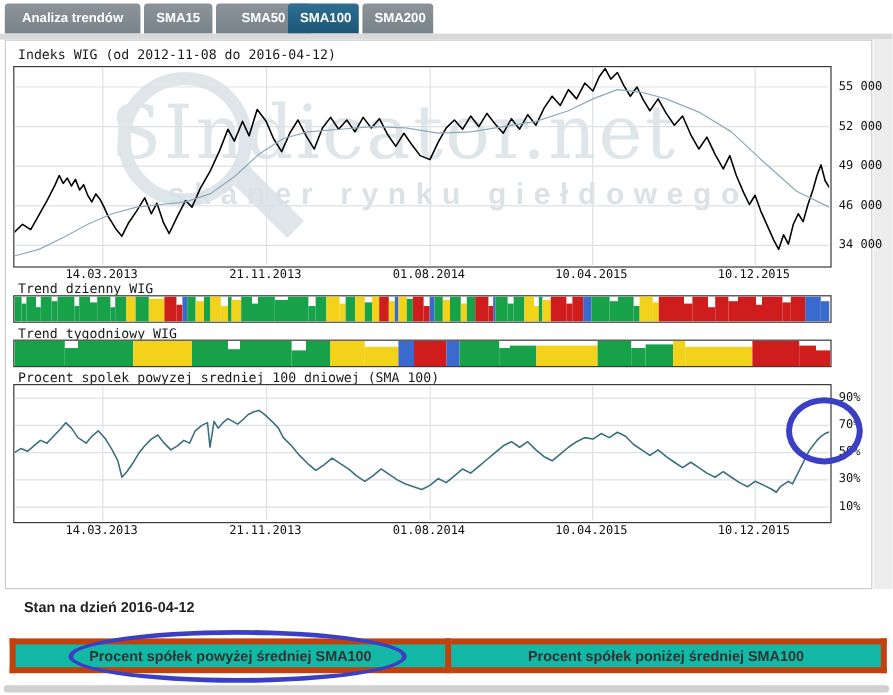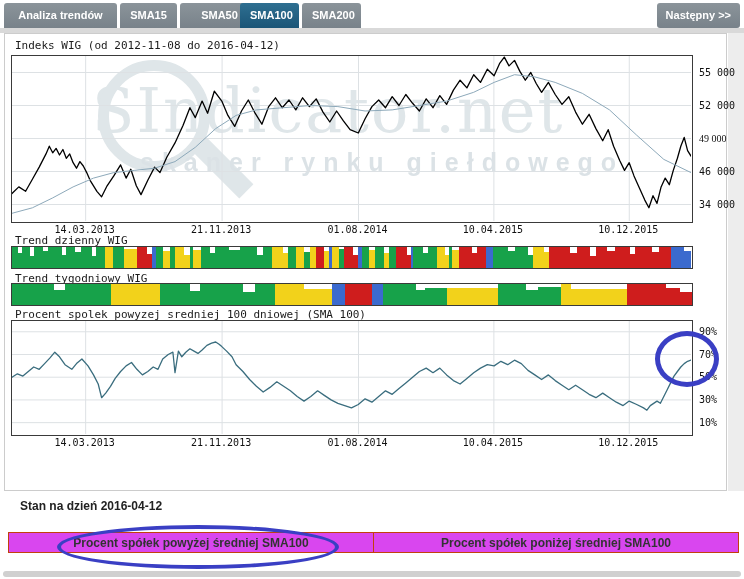--- a/index.html
+++ b/index.html
@@ -43,34 +43,33 @@
   .strip{position:absolute;border:1.5px solid #3a3a3a;box-sizing:border-box;background:#fff;
          display:flex;align-items:flex-end;overflow:hidden;}
   .seg{flex:0 0 auto;}
   
   .hilite{position:absolute;border:5px solid #3a3fc4;border-radius:50%;box-sizing:border-box;z-index:9;}
   .hilite2{position:absolute;border:4px solid #3a3fc4;border-radius:50%;box-sizing:border-box;z-index:9;}
   
   .status{position:absolute;left:20px;top:499px;font-size:12px;font-weight:bold;color:#222;}
   .sumtable{position:absolute;left:8px;top:532px;width:731px;border-collapse:collapse;
          table-layout:fixed;font-size:12px;}
-  .sumtable th{border:1px solid #c2410c;background:#d946ef;font-weight:bold;color:#333;
+  .sumtable th{border:5px solid #c2410c;background:#14b8a6;font-weight:bold;color:#333;
          height:19px;text-align:center;padding:0;}
   .sumtable td{border:1px solid #b8b8b8;background:#fff;color:#222;height:19px;
          text-align:center;padding:0;}
   .footerbar{position:absolute;left:3px;top:571px;width:738px;height:6px;background:#d0d0d0;
          border-radius:3px;}
 </style>
 </head>
 <body>
 
 <div class="page">
 
   <div class="tabbar" id="tabbar">
-    <div class="navbtn" id="btn-next" style="right:4px">Następny &gt;&gt;</div>
   <div class="tab" style="left: 4px; width: 113px;">Analiza trendów</div>
       <div class="tab" style="left: 120px; width: 57px;">SMA15</div>
       <div class="tab" style="left: 180px; width: 79px;">SMA50</div>
       <div class="tab active" style="left: 240px; width: 59px;">SMA100</div>
       <div class="tab" style="left: 302px; width: 59px;">SMA200</div>
     </div>
   <div class="grayband"></div>
   <div class="gutter"></div>
 
   <div class="panel" id="panel">
@@ -232,21 +231,21 @@
           <line x1="0" y1="56.21608040201005" x2="679" y2="56.21608040201005" stroke="#dde1e4" stroke-width="1"></line>
           <line x1="0" y1="78.92964824120604" x2="679" y2="78.92964824120604" stroke="#dde1e4" stroke-width="1"></line>
           <line x1="0" y1="101.64321608040201" x2="679" y2="101.64321608040201" stroke="#dde1e4" stroke-width="1"></line>
           <polyline points="0.0,56.2 5.4,52.8 10.9,55.1 16.3,50.5 21.7,46.0 27.2,48.3 32.6,42.6 38.0,36.9 42.8,31.2 47.5,35.8 53.0,43.7 59.8,48.3 64.5,42.6 69.9,38.0 76.0,44.9 81.5,53.9 86.2,63.0 89.6,76.7 93.7,72.1 98.5,65.3 103.2,57.4 108.6,50.5 114.1,44.9 119.5,41.5 124.9,48.3 130.4,53.9 135.8,50.5 141.2,46.0 146.0,48.3 150.7,38.0 156.2,33.5 160.9,31.2 163.0,51.7 166.4,30.1 169.8,35.8 173.8,31.2 177.9,27.8 182.0,30.1 186.0,32.4 190.1,29.0 194.9,24.4 199.6,22.1 203.7,21.0 207.1,23.3 209.8,25.6 214.6,30.1 220.0,35.8 224.1,43.7 230.9,50.5 237.6,58.5 244.4,65.3 251.2,71.0 258.0,66.4 264.8,60.8 271.6,65.3 278.4,69.8 285.2,75.5 292.0,80.1 298.8,75.5 305.6,69.8 312.3,74.4 319.1,78.9 325.9,82.3 332.7,84.6 339.5,86.9 346.3,83.5 353.1,77.8 359.9,81.2 366.7,75.5 373.5,69.8 380.2,73.3 387.0,67.6 393.8,61.9 400.6,56.2 407.4,50.5 414.2,47.1 421.0,51.7 427.8,47.1 434.6,53.9 441.4,59.6 448.1,63.0 454.9,57.4 461.7,51.7 468.5,47.1 475.3,43.7 482.1,44.9 488.9,40.3 495.7,43.7 502.5,39.2 509.3,42.6 516.0,49.4 522.8,53.9 529.6,58.5 536.4,53.9 543.2,59.6 550.0,64.2 556.8,68.7 563.6,64.2 570.4,68.7 577.1,73.3 583.9,76.7 590.7,72.1 597.5,76.7 604.3,81.2 611.1,84.6 617.2,80.1 624.7,83.5 631.5,86.9 634.9,89.2 638.3,84.6 645.0,80.1 648.4,82.3 651.8,75.5 655.2,68.7 658.6,61.9 662.0,55.1 665.4,50.5 668.8,46.0 672.2,42.6 675.6,40.3 679.0,39.0" fill="none" stroke="#3a6d7e" stroke-width="1.3" stroke-linejoin="round" stroke-linecap="round"></polyline>
         </svg>
     </div>
 
     <div class="hilite" style="left:650px;top:297px;width:64px;height:56px"></div>
   <div class="tick-y" style="left: 694px; top: 32.5px;">55 000</div>
       <div class="tick-y" style="left: 694px; top: 65.5px;">52 000</div>
-      <div class="tick-y" style="left: 694px; top: 98.5px; font-family: Liberation Serif, serif;">49 000</div>
+      <div class="tick-y" style="left: 694px; top: 98.5px;">49 000</div>
       <div class="tick-y" style="left: 694px; top: 131.5px;">46 000</div>
       <div class="tick-y" style="left: 694px; top: 164.5px;">34 000</div>
       <div class="tick-x" style="left: 79.6715px; top: 190px;">14.03.2013</div>
       <div class="tick-x" style="left: 216.083px; top: 190px;">21.11.2013</div>
       <div class="tick-x" style="left: 352.494px; top: 190px;">01.08.2014</div>
       <div class="tick-x" style="left: 487.886px; top: 190px;">10.04.2015</div>
       <div class="tick-x" style="left: 623.279px; top: 190px;">10.12.2015</div>
       <div class="tick-y" style="left: 694px; top: 291.789px;">90%</div>
       <div class="tick-y" style="left: 694px; top: 314.503px;">70%</div>
       <div class="tick-y" style="left: 694px; top: 337.216px;">50%</div>

